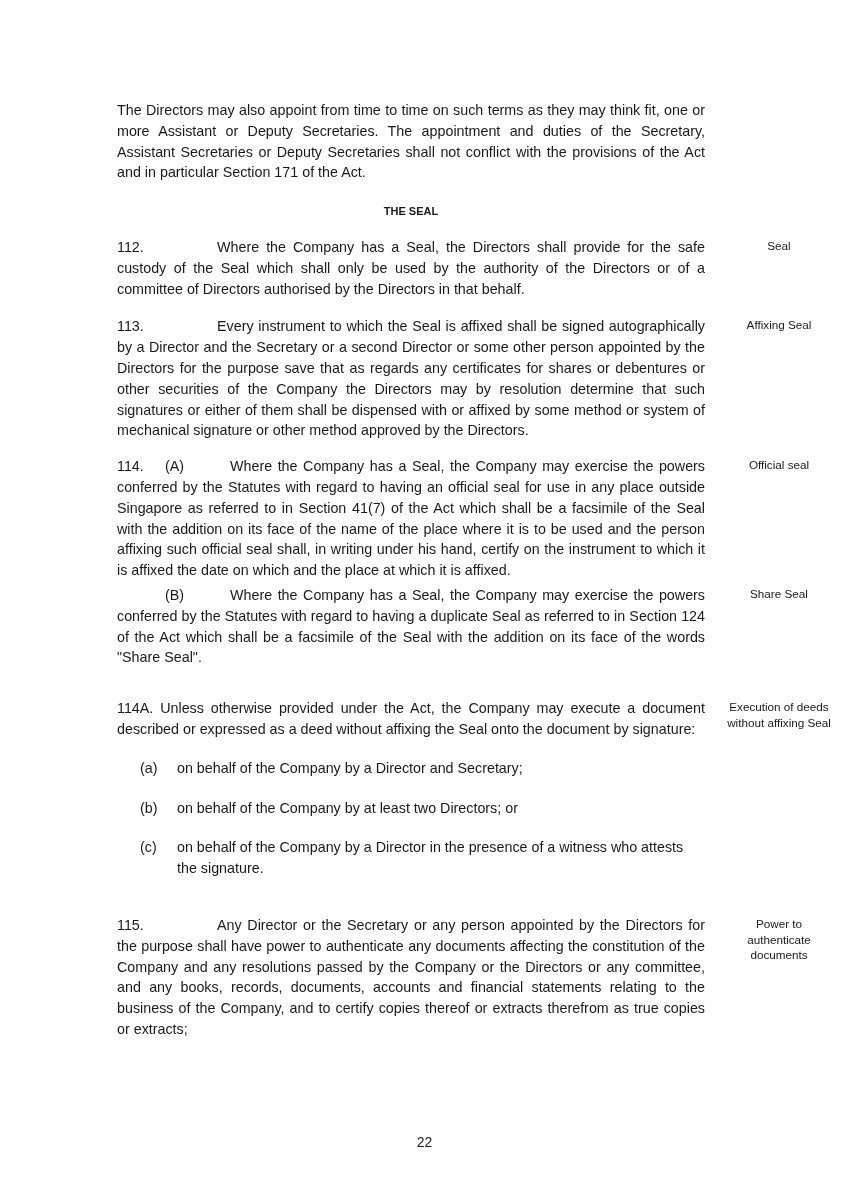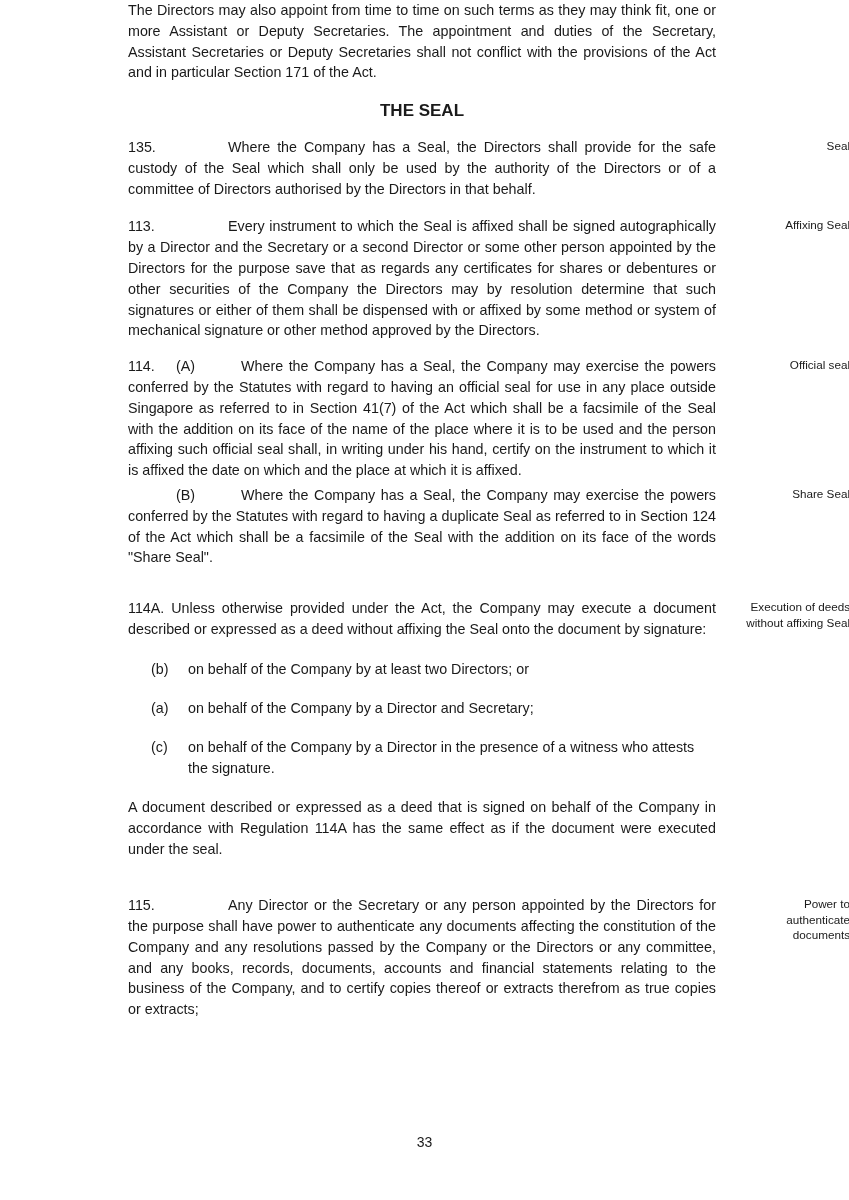--- a/index.html
+++ b/index.html
@@ -7,40 +7,41 @@
     position: relative;
     width: 849px;
     height: 1200px;
     background: #ffffff;
     font-family: "Liberation Sans", sans-serif;
     color: #1a1a1a;
     overflow: hidden;
   }
   .content {
     position: absolute;
-    left: 128px;
+    left: 117px;
     top: 0;
     width: 588px;
+    padding-top: 100px;
   }
   .para {
     position: relative;
     font-size: 14.3px;
     line-height: 20.8px;
     text-align: justify;
     margin: 0;
   }
   .num {
     display: inline-block;
     text-align: left;
   }
   .num-wide { width: 100px; }   
   .num-short { width: 48px; }   
   .num-sub { width: 65px; }     
   .heading {
-    font-size: 17px;
+    font-size: 11px;
     font-weight: bold;
     line-height: 20.8px;
     text-align: center;
     margin: 0;
   }
   .heading-seal { margin-top: 18px; }
   .heading-auth { margin-top: 15px; }
   .mt-intro { margin-top: 0; }
   .mt-112 { margin-top: 15px; }
   .mt-113 { margin-top: 17px; }
@@ -51,21 +52,21 @@
   .mt-item { margin-top: 19px; }
   .mt-closing { margin-top: 18px; }
   .mt-115 { margin-top: 36px; }
   .margin-note {
     position: absolute;
     left: 602px;
     top: 1px;
     width: 120px;
     font-size: 11.7px;
     line-height: 15.6px;
-    text-align: right;
+    text-align: center;
     white-space: pre-line;
   }
   .list-item {
     position: relative;
     font-size: 14.3px;
     line-height: 20.8px;
     text-align: left;
     padding-left: 60px;
   }
   .list-item .marker {
@@ -86,40 +87,39 @@
 </head>
 <body>
 
 <div class="page">
   <div class="content">
 
     <p class="para mt-intro"><span>The Directors may also appoint from time to time on such terms as they may think fit, one or more Assistant or Deputy Secretaries.  The appointment and duties of the Secretary, Assistant Secretaries or Deputy Secretaries shall not conflict with the provisions of the Act and in particular Section 171 of the Act.</span></p>
 
     <h2 class="heading heading-seal">THE SEAL</h2>
 
-    <p class="para mt-112"><span class="num num-wide">135.</span><span>Where the Company has a Seal, the Directors shall provide for the safe custody of the Seal which shall only be used by the authority of the Directors or of a committee of Directors authorised by the Directors in that behalf.</span><span class="margin-note">Seal</span></p>
+    <p class="para mt-112"><span class="num num-wide">112.</span><span>Where the Company has a Seal, the Directors shall provide for the safe custody of the Seal which shall only be used by the authority of the Directors or of a committee of Directors authorised by the Directors in that behalf.</span><span class="margin-note">Seal</span></p>
 
     <p class="para mt-113"><span class="num num-wide">113.</span><span>Every instrument to which the Seal is affixed shall be signed autographically by a Director and the Secretary or a second Director or some other person appointed by the Directors for the purpose save that as regards any certificates for shares or debentures or other securities of the Company the Directors may by resolution determine that such signatures or either of them shall be dispensed with or affixed by some method or system of mechanical signature or other method approved by the Directors.</span><span class="margin-note">Affixing Seal</span></p>
 
     <p class="para mt-114a"><span class="num num-short">114.</span><span class="num num-sub">(A)</span><span>Where the Company has a Seal, the Company may exercise the powers conferred by the Statutes with regard to having an official seal for use in any place outside Singapore as referred to in Section 41(7) of the Act which shall be a facsimile of the Seal with the addition on its face of the name of the place where it is to be used and the person affixing such official seal shall, in writing under his hand, certify on the instrument to which it is affixed the date on which and the place at which it is affixed.</span><span class="margin-note">Official seal</span></p>
 
     <p class="para mt-114b"><span class="num num-short"></span><span class="num num-sub">(B)</span><span>Where the Company has a Seal, the Company may exercise the powers conferred by the Statutes with regard to having a duplicate Seal as referred to in Section 124 of the Act which shall be a facsimile of the Seal with the addition on its face of the words "Share Seal".</span><span class="margin-note">Share Seal</span></p>
 
     <p class="para mt-114A"><span>114A.</span> <span>Unless otherwise provided under the Act, the Company may execute a document described or expressed as a deed without affixing the Seal onto the document by signature:</span><span class="margin-note">Execution of deeds
 without affixing Seal</span></p>
 
+    <p class="list-item mt-item-a"><span class="marker">(a)</span><span>on behalf of the Company by a Director and Secretary;</span></p>
+
     <p class="list-item mt-item"><span class="marker">(b)</span><span>on behalf of the Company by at least two Directors; or</span></p>
-
-    <p class="list-item mt-item-a"><span class="marker">(a)</span><span>on behalf of the Company by a Director and Secretary;</span></p>
 
     <p class="list-item mt-item"><span class="marker">(c)</span><span>on behalf of the Company by a Director in the presence of a witness who attests the signature.</span></p>
 
-    <p class="para mt-closing"><span>A document described or expressed as a deed that is signed on behalf of the Company in accordance with Regulation 114A has the same effect as if the document were executed under the seal.</span></p>
 
 
     <p class="para mt-115"><span class="num num-wide">115.</span><span>Any Director or the Secretary or any person appointed by the Directors for the purpose shall have power to authenticate any documents affecting the constitution of the Company and any resolutions passed by the Company or the Directors or any committee, and any books, records, documents, accounts and financial statements relating to the business of the Company, and to certify copies thereof or extracts therefrom as true copies or extracts;</span><span class="margin-note">Power to
 authenticate
 documents</span></p>
 
   </div>
 
-  <div class="page-number">33</div>
+  <div class="page-number">22</div>
 </div>
 
 </body></html>

